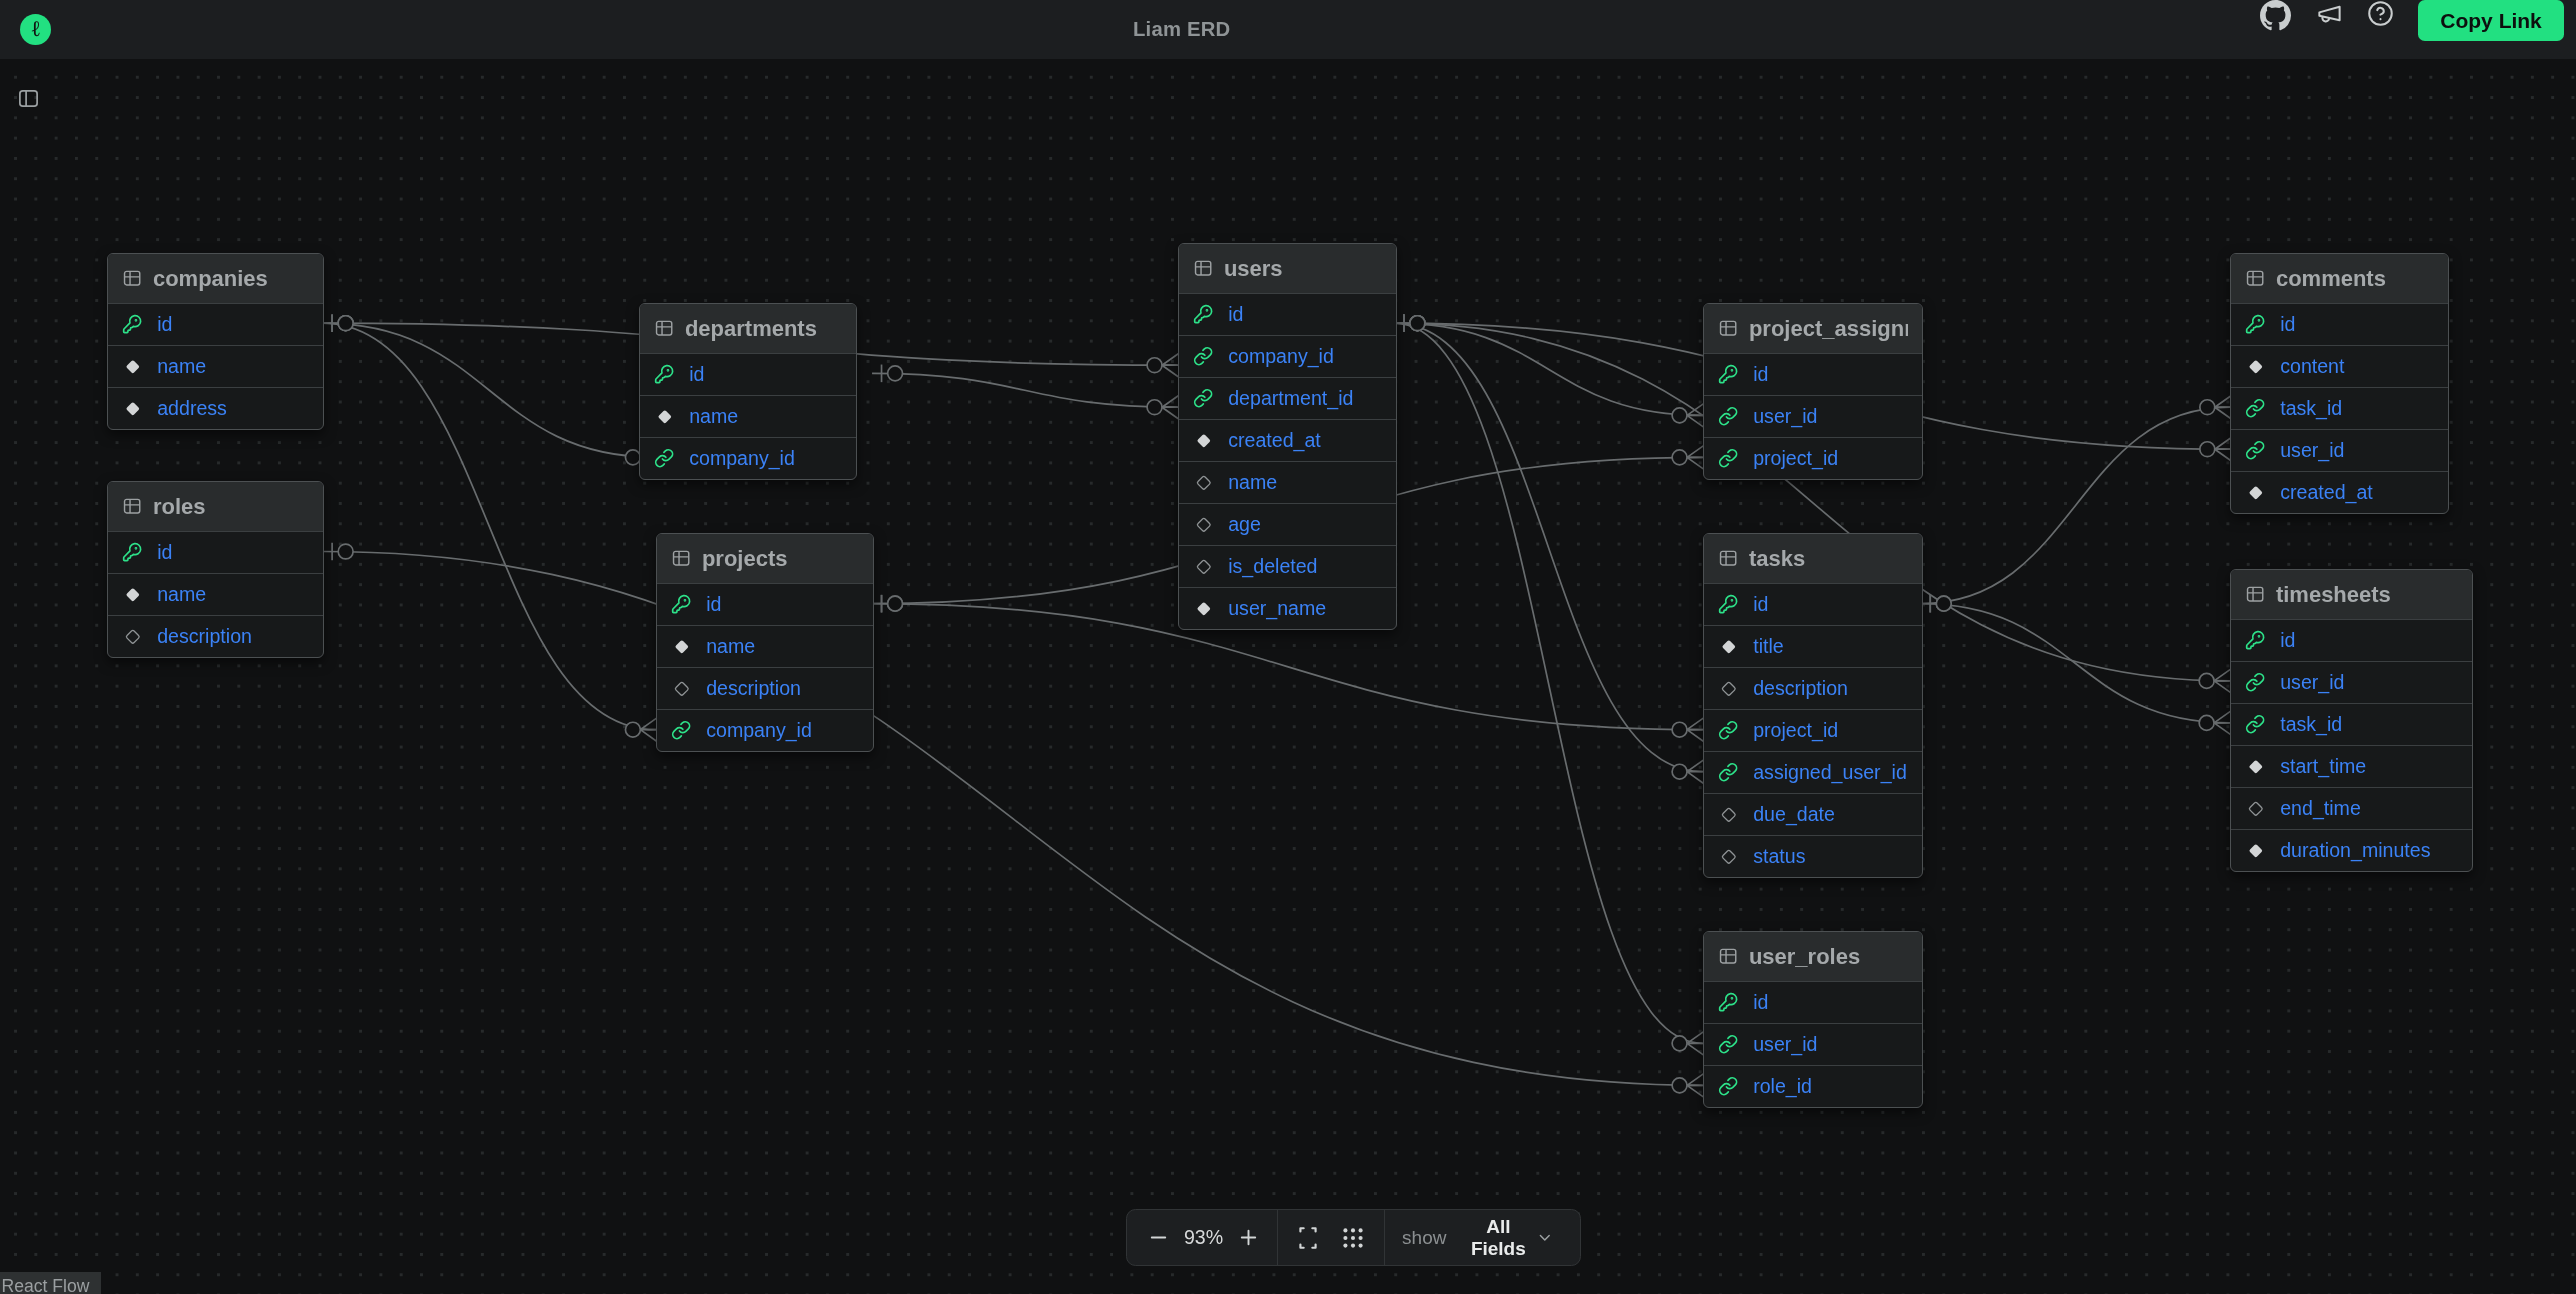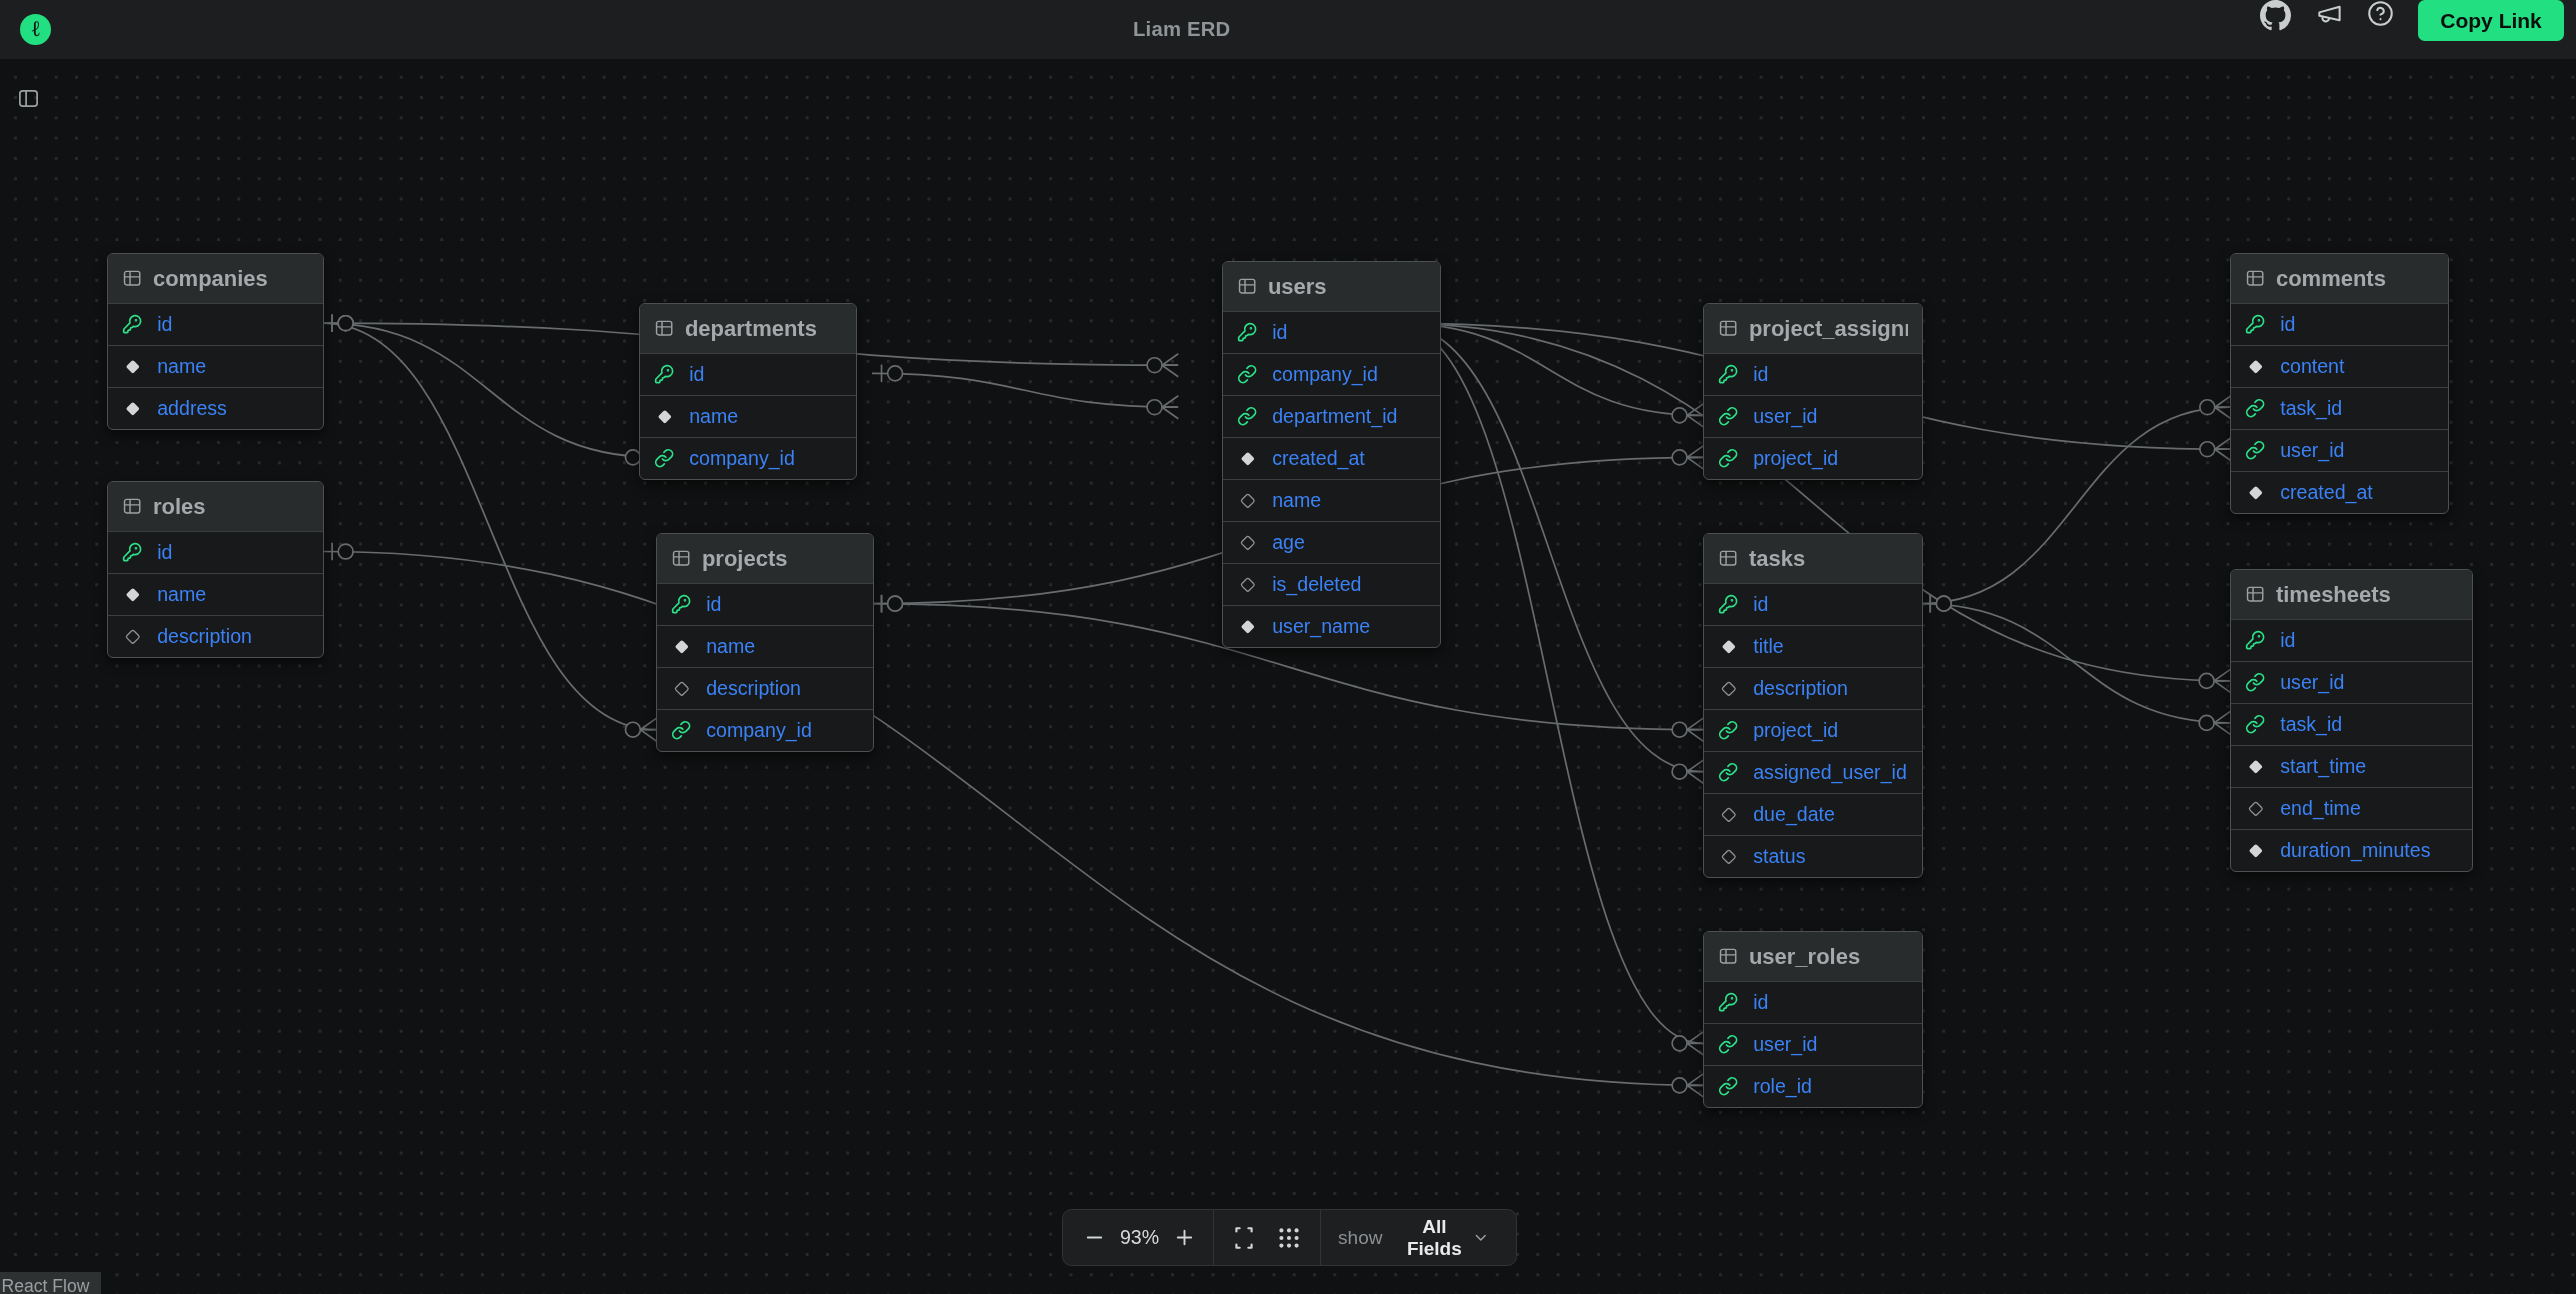--- a/index.html
+++ b/index.html
@@ -34,21 +34,21 @@
        box-shadow:0 4.1px 12.2px rgba(0,0,0,.5);overflow:hidden;cursor:grab;}
   .thead{height:49px;background:#292c2d;display:flex;align-items:center;gap:11px;padding:0 13.6px;
        box-sizing:border-box;}
   .thead .ticon{color:#9da1a3;flex:0 0 auto;display:flex;}
   .thead .ttitle{color:#a5a9ab;font-size:22px;font-weight:600;white-space:nowrap;overflow:hidden;}
   .trow{height:42px;display:flex;align-items:center;gap:13.6px;padding:0 13.6px;box-sizing:border-box;
        border-top:1.4px solid #3b3f41;color:#3b82f6;font-size:19.6px;font-weight:400;}
   .trow .cicon{flex:0 0 auto;display:flex;align-items:center;justify-content:center;width:22px;}
 
   
-  .toolbar{position:absolute;left:1062px;top:1150px;width:455px;height:57px;background:#1d1f21;
+  .toolbar{position:absolute;left:1126px;top:1150px;width:455px;height:57px;background:#1d1f21;
       border:0.7px solid #313436;border-radius:9.5px;display:flex;align-items:center;
       padding:0 20.3px;box-sizing:border-box;z-index:30;}
   .tbtn{background:none;border:none;color:#d2d5d6;cursor:pointer;display:flex;align-items:center;
       justify-content:center;padding:0;font-family:inherit;}
   .zoomlvl{color:#d7d9da;font-size:19.6px;margin:0 13.6px;}
   .sep{width:0.7px;height:57px;background:#313436;margin:0 17.6px;}
   .showlbl{color:#8b8f91;font-size:19px;margin-right:17.6px;}
   .fields{background:none;border:none;color:#e9ebeb;font-family:inherit;font-size:19px;font-weight:600;
       display:flex;align-items:center;gap:9.5px;cursor:pointer;}
   .fields svg{color:#9da1a3;}
@@ -310,21 +310,21 @@
           <div class="trow">
             <span class="cicon">
               <svg width="20.3" height="20.3" viewBox="0 0 24 24" fill="none" stroke="#2de189" stroke-width="2" stroke-linecap="round" stroke-linejoin="round">
                 <path d="M10 13a5 5 0 0 0 7.54.54l3-3a5 5 0 0 0-7.07-7.07l-1.72 1.71"></path>
                 <path d="M14 11a5 5 0 0 0-7.54-.54l-3 3a5 5 0 0 0 7.07 7.07l1.71-1.71"></path>
               </svg>
             </span>
             <span>company_id</span>
           </div>
         </div>
-        <div class="tbl" style="left: 1178px; top: 202px; width: 217px; margin-left: 44px;">
+        <div class="tbl" style="left: 1178px; top: 184px; width: 217px;">
           <div class="thead">
             <span class="ticon">
               <svg width="20.3" height="20.3" viewBox="0 0 24 24" fill="none" stroke="currentColor" stroke-width="1.7" stroke-linejoin="round">
                 <rect x="3" y="4" width="18" height="16" rx="2.5"></rect>
                 <path d="M9.5 4v16M3 10.5h18"></path>
               </svg>
             </span>
             <span class="ttitle">users</span>
           </div>
           <div class="trow">

